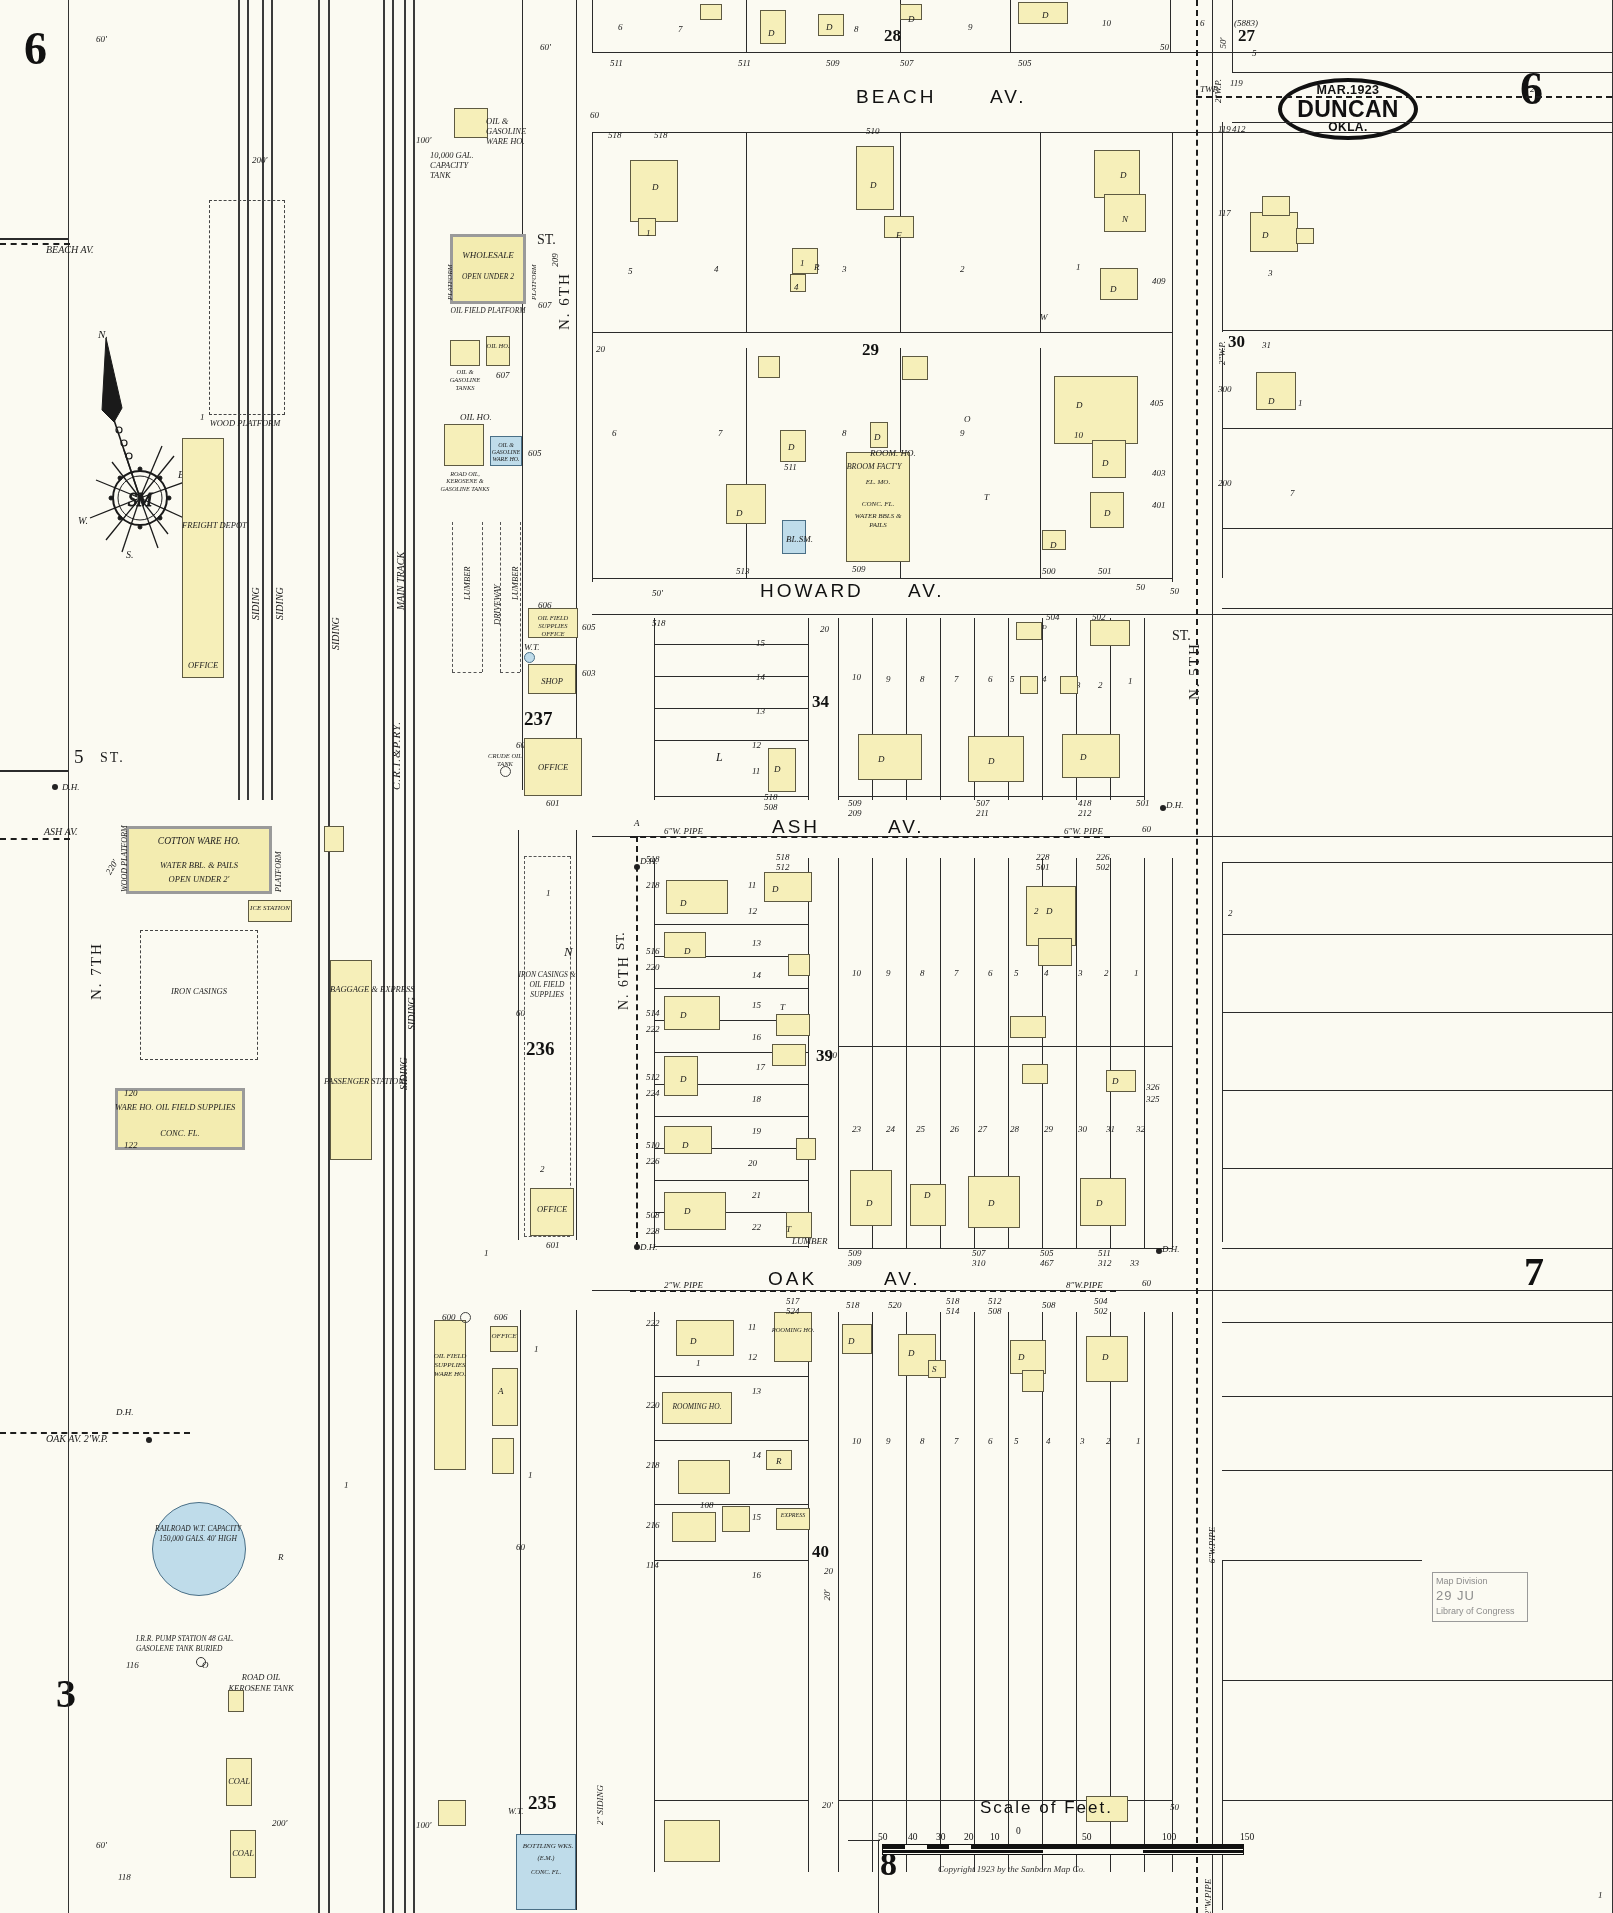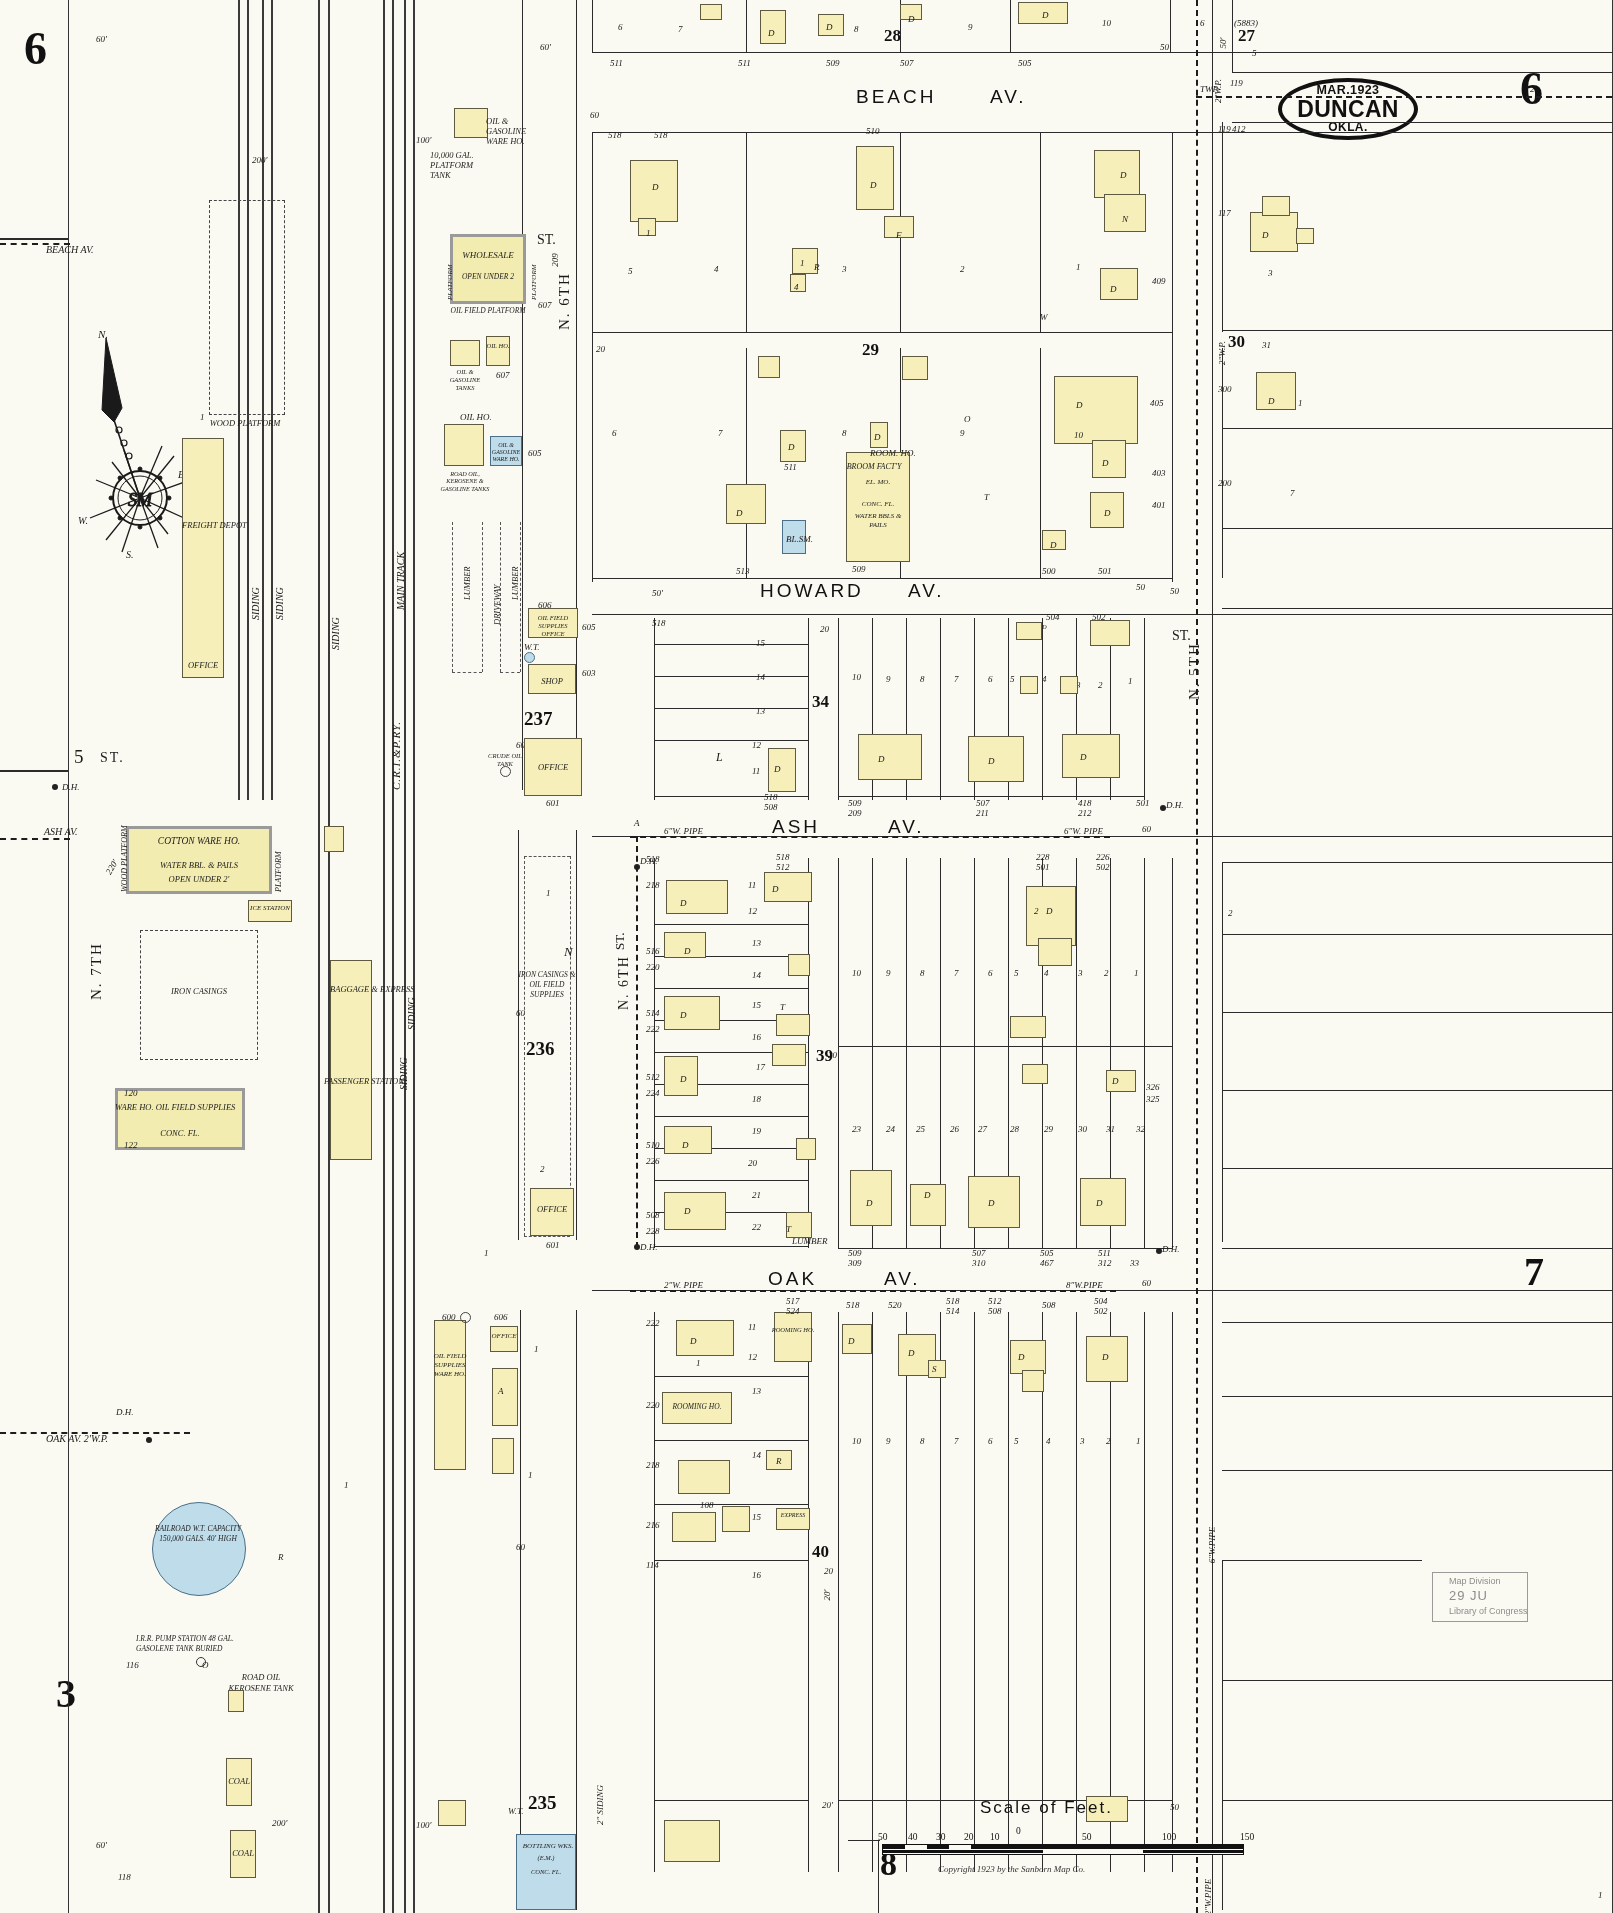--- a/index.html
+++ b/index.html
@@ -44,21 +44,21 @@
   #compass{position:absolute;left:78px;top:330px;width:110px;height:230px;}
   
   #scalebar{position:absolute;left:860px;top:1810px;width:430px;height:80px;}
   #scalebar .title{position:absolute;left:120px;top:-12px;font-size:17px;letter-spacing:2px;color:#111;font-family:"Liberation Sans",sans-serif;}
   #scalebar .bar{position:absolute;left:22px;top:34px;width:360px;height:9px;border:1px solid #111;background:#fbfaf2;}
   #scalebar .tick{position:absolute;top:22px;font-size:9.5px;color:#111;font-family:"Liberation Serif",serif;}
   #scalebar .cr{position:absolute;left:78px;top:54px;font-size:9px;font-style:italic;color:#333;font-family:"Liberation Serif",serif;}
 
   
   #locstamp{position:absolute;left:1432px;top:1572px;width:96px;height:50px;border:1.5px solid #9a9a9a;color:#8d8d8d;
-            font-size:9px;line-height:1.35;padding:2px 16px;box-sizing:border-box;font-family:"Liberation Sans",sans-serif;}
+            font-size:9px;line-height:1.35;padding:2px 3px;box-sizing:border-box;font-family:"Liberation Sans",sans-serif;}
   #locstamp div{white-space:nowrap;}
   #locstamp .big{font-size:13px;letter-spacing:1px;}
 </style>
 </head>
 <body>
 
 <div id="sheet">
 
   <div class="pagenum" style="left:24px;top:22px;">6</div>
   <div class="pagenum" style="left:1520px;top:62px;">6</div>
@@ -222,21 +222,21 @@
   <div class="num-sm" style="left:484px;top:1248px;">1</div>
 
   <div class="vline" style="left:522px;top:0;height:790px;"></div>
   <div class="vline" style="left:576px;top:0;height:790px;"></div>
   <div class="lbl rot90" style="left:556px;top:330px;font-size:15px;letter-spacing:2px;">N. 6TH</div>
   <div class="lbl" style="left:537px;top:232px;font-size:14px;">ST.</div>
   <div class="num-sm" style="left:548px;top:255px;transform:rotate(-90deg);">209</div>
 
   <div class="bldg" style="left:454px;top:108px;width:34px;height:30px;"></div>
   <div class="bl-txt it" style="left:486px;top:116px;width:56px;white-space:normal;text-align:left;line-height:1.2;">OIL &amp; GASOLINE WARE HO.</div>
-  <div class="bl-txt it" style="left:430px;top:150px;width:60px;white-space:normal;text-align:left;line-height:1.2;">10,000 GAL. PLATFORM TANK</div>
+  <div class="bl-txt it" style="left:430px;top:150px;width:60px;white-space:normal;text-align:left;line-height:1.2;">10,000 GAL. CAPACITY TANK</div>
 
   <div class="bldg masonry" style="left:450px;top:234px;width:76px;height:70px;"></div>
   <div class="bl-txt it" style="left:450px;top:250px;width:76px;font-size:9px;">WHOLESALE</div>
   <div class="bl-txt it" style="left:450px;top:272px;width:76px;font-size:7.5px;">OPEN UNDER 2</div>
   <div class="lbl it rot90" style="left:446px;top:300px;font-size:7px;">PLATFORM</div>
   <div class="lbl it rot90" style="left:530px;top:300px;font-size:7px;">PLATFORM</div>
   <div class="bl-txt it" style="left:450px;top:306px;width:76px;font-size:7.5px;">OIL FIELD PLATFORM</div>
   <div class="num-sm" style="left:538px;top:300px;">607</div>
 
   <div class="bldg" style="left:450px;top:340px;width:30px;height:26px;"></div>

